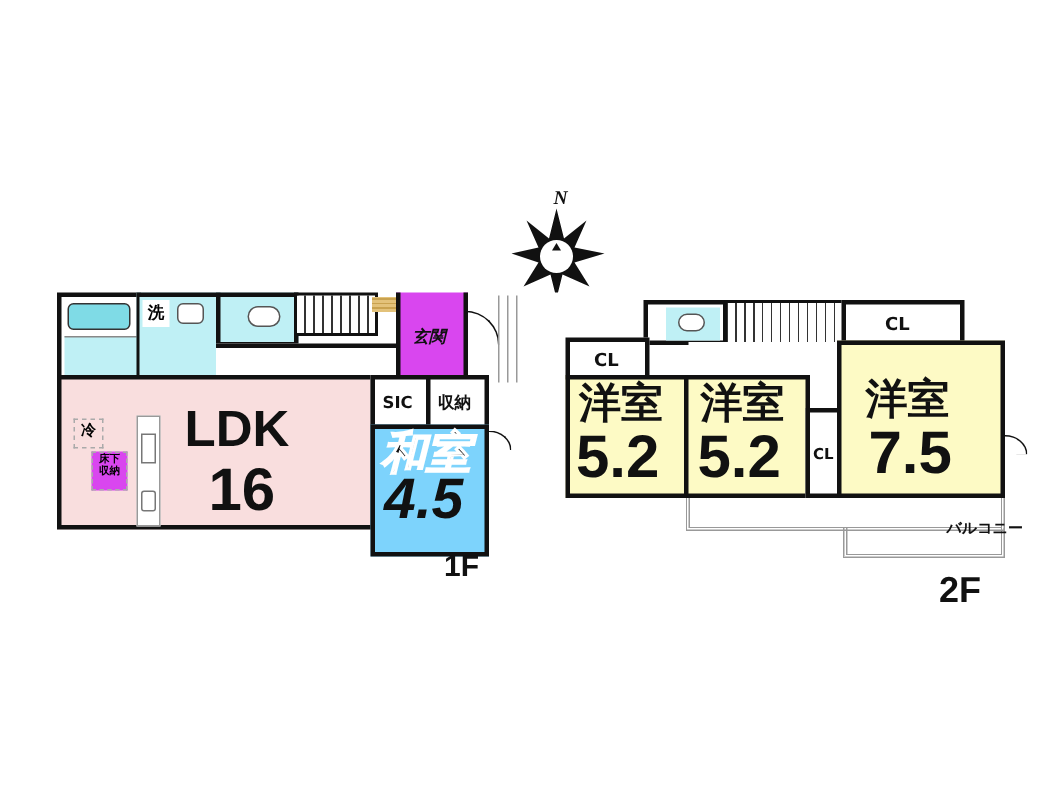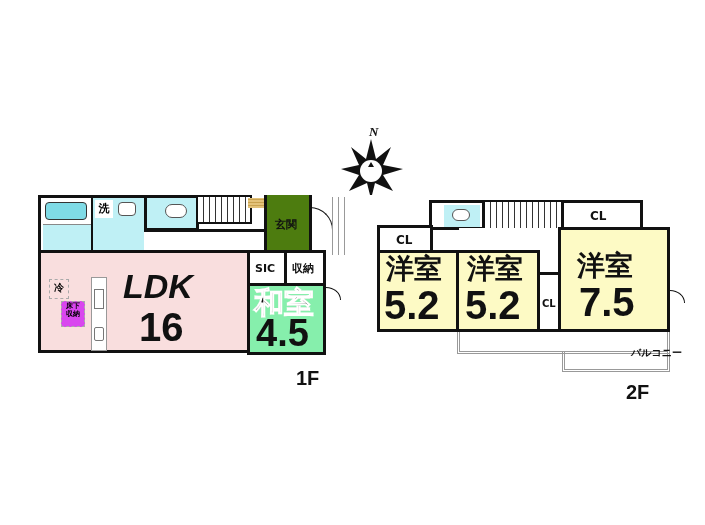--- a/index.html
+++ b/index.html
@@ -45,48 +45,48 @@
   <div class="room wall" style="left:106px;top:0;width:55px;height:36px;background:#bff0f5;">
     <div class="abs" style="left:18px;top:6px;width:22px;height:14px;border:1.5px solid #555;border-radius:7px;background:#fff;"></div>
   </div>
 
   <div class="room" style="left:106px;top:34px;width:130px;height:30px;background:#fff;border-top:3px solid #111;"></div>
 
   <div class="stairs" style="left:158px;top:0;width:52px;height:25px;"></div>
 
   <div class="abs" style="left:210px;top:3px;width:30px;height:10px;background:repeating-linear-gradient(0deg,#e3c27a 0 2px,#c9a24f 2px 3px);"></div>
 
-  <div class="room wall" style="left:226px;top:0;width:48px;height:68px;background:#4d7c0f;border-top:none;">
+  <div class="room wall" style="left:226px;top:0;width:48px;height:68px;background:#d946ef;border-top:none;font-style:italic;">
     <div class="label" style="left:8px;top:24px;font-size:11px;">玄関</div>
   </div>
   <div class="door" style="left:272px;top:12px;width:22px;height:22px;"></div>
 
   <div class="thinline" style="left:294px;top:2px;width:1px;height:58px;"></div>
   <div class="thinline" style="left:300px;top:2px;width:1px;height:58px;"></div>
   <div class="thinline" style="left:306px;top:2px;width:1px;height:58px;"></div>
 
   <div class="room wall" style="left:0;top:55px;width:212px;height:103px;background:#f9dede;">
     <div class="small-box" style="left:8px;top:26px;width:16px;height:16px;font-size:10px;line-height:14px;background:#f9dede;">冷</div>
     <div class="small-box" style="left:20px;top:48px;width:20px;height:22px;font-size:7px;background:#d946ef;">床下収納</div>
     <div class="abs" style="left:50px;top:24px;width:16px;height:74px;background:#fff;border:1px solid #999;"></div>
     <div class="abs" style="left:53px;top:36px;width:10px;height:20px;border:1px solid #777;"></div>
     <div class="abs" style="left:53px;top:74px;width:10px;height:14px;border:1px solid #777;border-radius:2px;"></div>
-    <div class="big" style="left:82px;top:16px;font-size:34px;font-style:italic;">LDK</div>
+    <div class="big" style="left:82px;top:16px;font-size:34px;">LDK</div>
     <div class="big" style="left:98px;top:54px;font-size:40px;">16</div>
   </div>
 
   <div class="room wall" style="left:209px;top:55px;width:40px;height:36px;background:#fff;">
     <div class="label" style="left:5px;top:10px;font-size:11px;">SIC</div>
   </div>
 
   <div class="room wall" style="left:246px;top:55px;width:42px;height:52px;background:#fff;">
     <div class="label" style="left:5px;top:10px;font-size:11px;">収納</div>
   </div>
 
-  <div class="room wall" style="left:209px;top:88px;width:79px;height:72px;background:#86efac;">
+  <div class="room wall" style="left:209px;top:88px;width:79px;height:88px;background:#7dd3fc;font-style:italic;">
     <div class="big" style="left:4px;top:2px;font-size:30px;-webkit-text-stroke:1px #fff;">和室</div>
     <div class="big" style="left:6px;top:28px;font-size:38px;">4.5</div>
   </div>
   <div class="door" style="left:288px;top:92px;width:14px;height:12px;"></div>
 </div>
 
 <div class="big" style="left:296px;top:368px;font-size:20px;">1F</div>
 
 <div class="abs" style="left:377px;top:200px;width:300px;height:175px;">
 
@@ -124,13 +124,13 @@
     <div class="big" style="left:16px;top:22px;font-size:28px;">洋室</div>
     <div class="big" style="left:18px;top:52px;font-size:40px;">7.5</div>
   </div>
   <div class="door" style="left:293px;top:90px;width:14px;height:12px;"></div>
 
   <div class="abs" style="left:80px;top:132px;width:213px;height:22px;border:3px double #999;border-top:none;border-right:3px double #999;"></div>
   <div class="abs" style="left:185px;top:152px;width:108px;height:20px;border:3px double #999;border-top:none;"></div>
   <div class="label" style="left:208px;top:148px;font-size:10px;margin-left:46px;">バルコニー</div>
 </div>
 
-<div class="big" style="left:626px;top:382px;font-size:20px;">2F</div>
+<div class="big" style="left:626px;top:382px;font-size:24px;">2F</div>
 
 </body></html>

